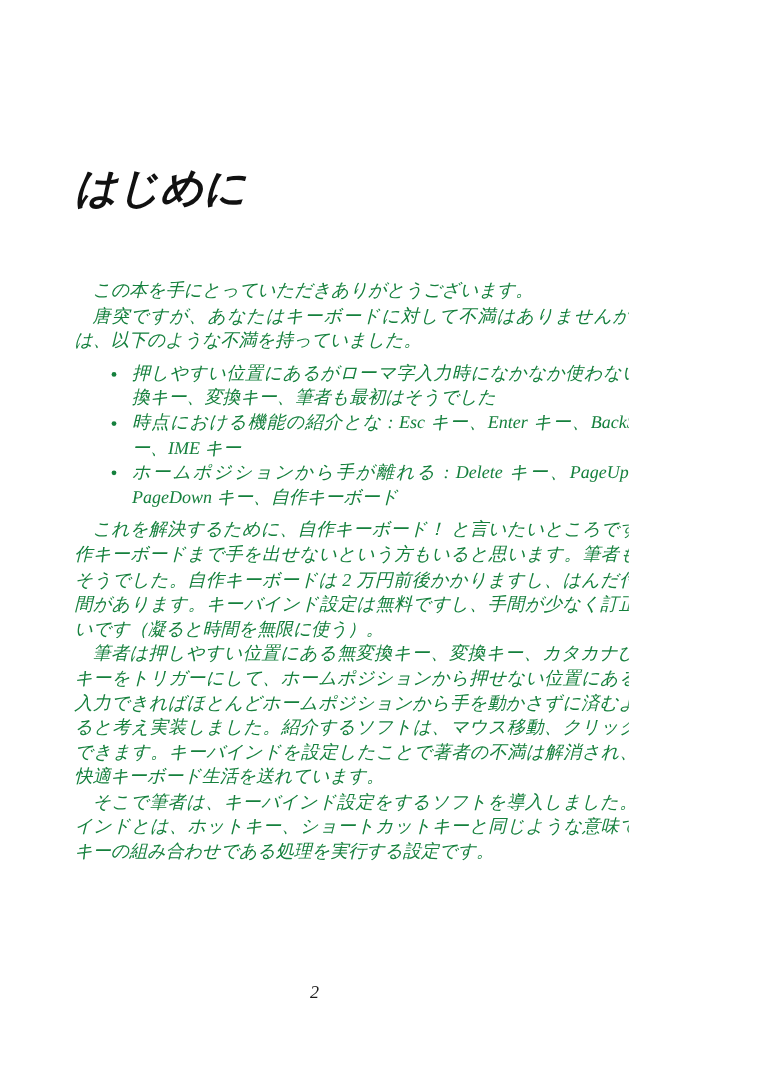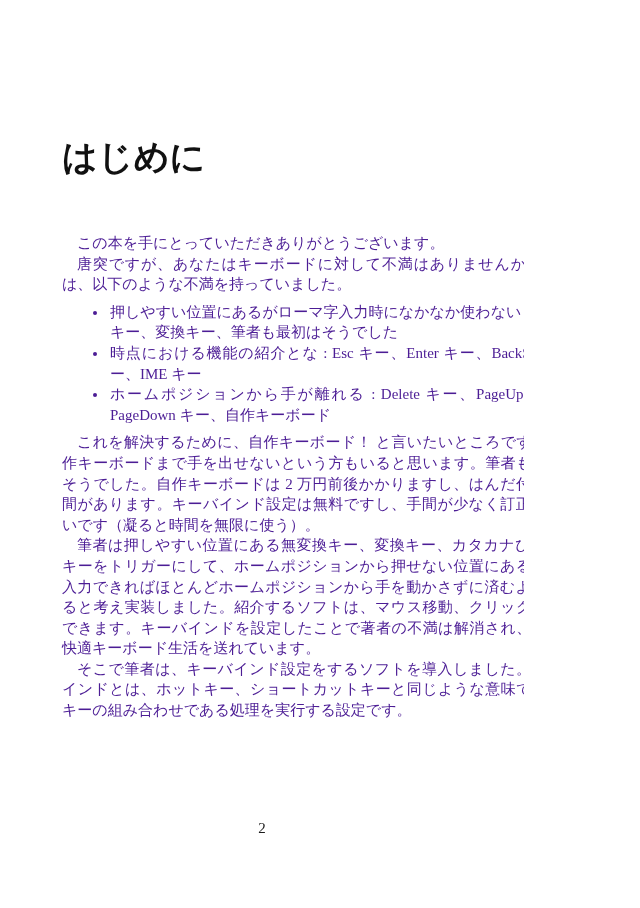--- a/index.html
+++ b/index.html
@@ -7,40 +7,41 @@
     padding: 0;
     background: #ffffff;
   }
   .page {
     position: relative;
     width: 524px;
     height: 908px;
     background: #ffffff;
     overflow: hidden;
     box-sizing: border-box;
+    font-style: italic;
   }
   .content {
     position: absolute;
     left: 62px;
     top: 0;
     width: 516px;
   }
   .chapter-title {
     margin: 138px 0 57px 0;
     font-family: "Liberation Sans", "DejaVu Sans", sans-serif;
     font-weight: bold;
     font-size: 35px;
     line-height: 38px;
     color: #111111;
   }
   .body-text {
     font-family: "Liberation Serif", "DejaVu Serif", serif;
     font-size: 15px;
     line-height: 20.6px;
-    color: #4c1d95;
+    color: #15803d;
     text-align: justify;
   }
   p.para {
     margin: 0;
     text-indent: 15px;
   }
   ul.complaints {
     margin: 7px 0 7px 0;
     padding-left: 46px;
   }

